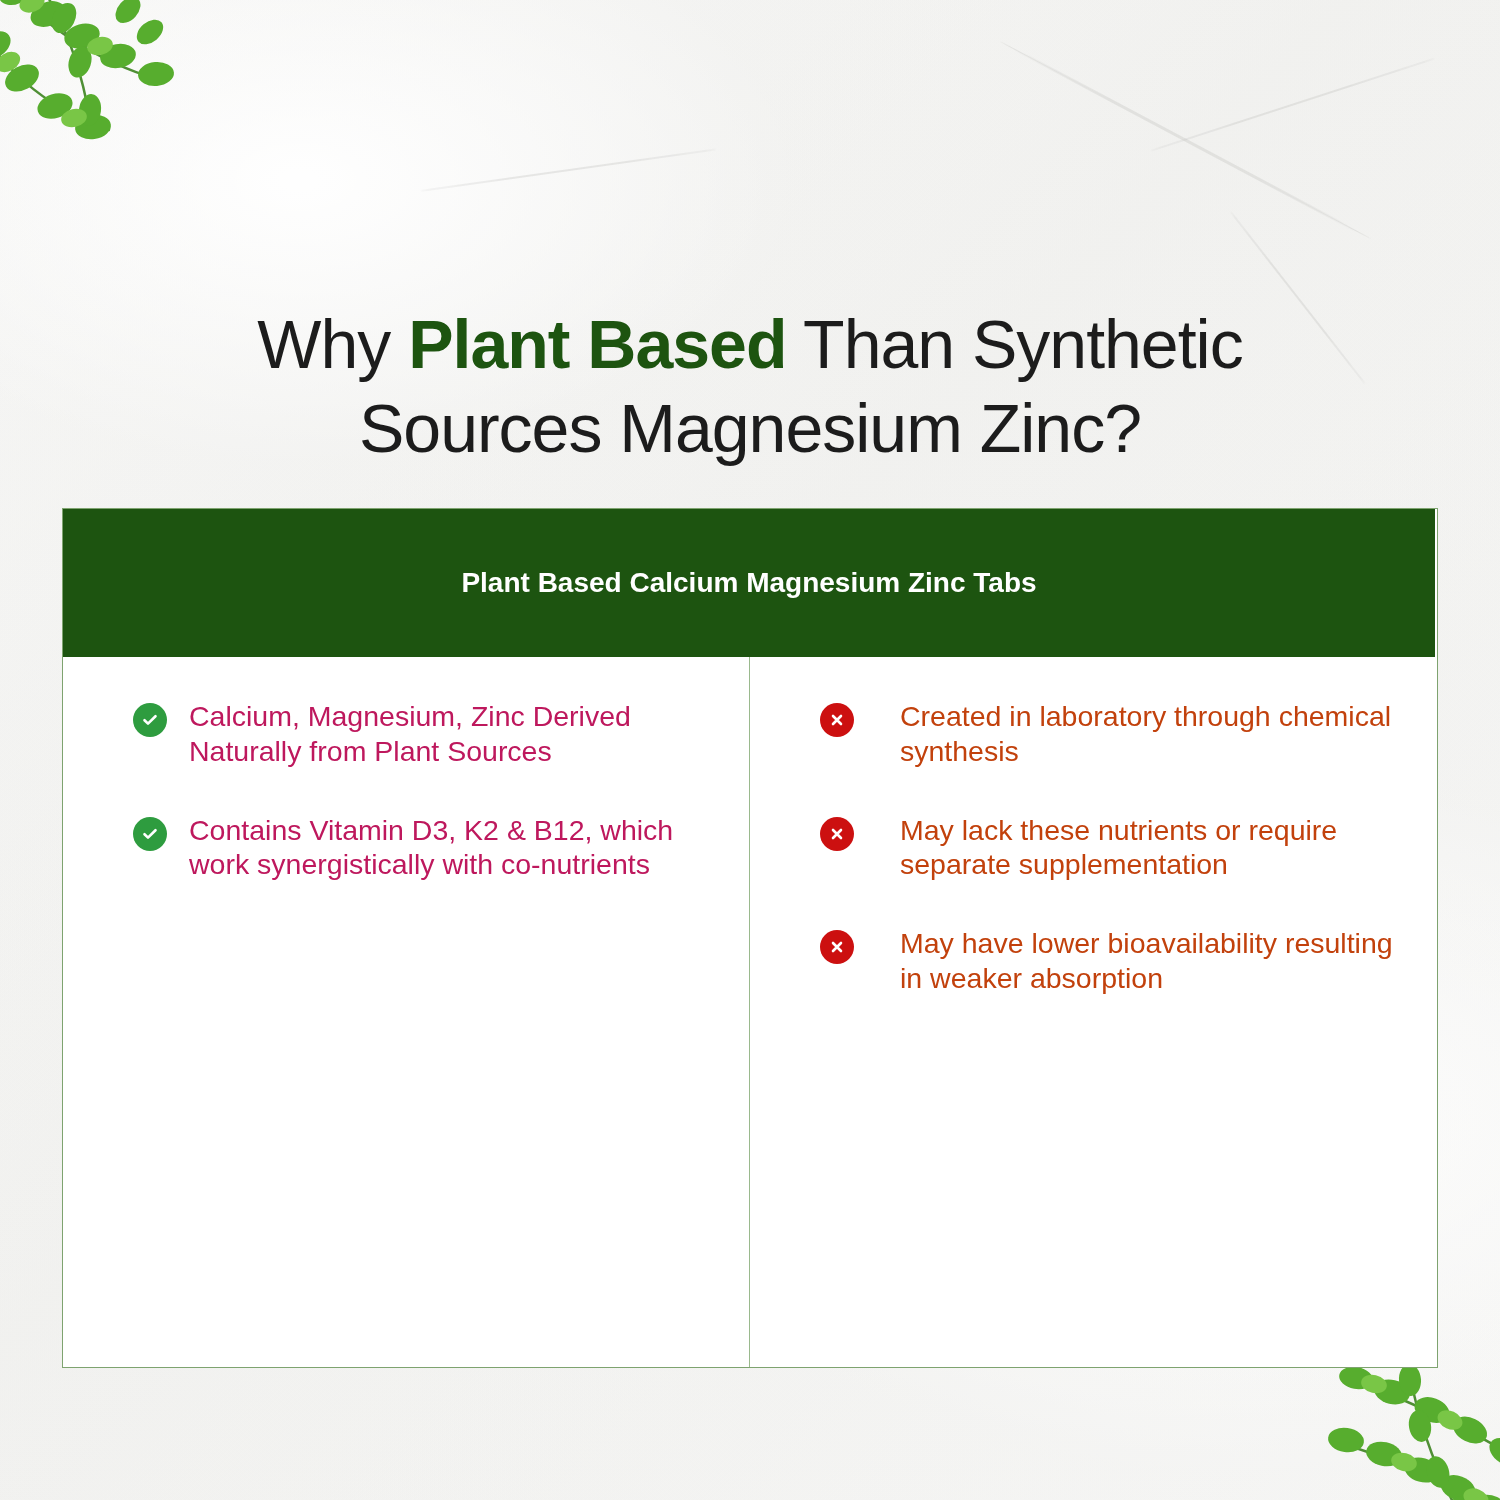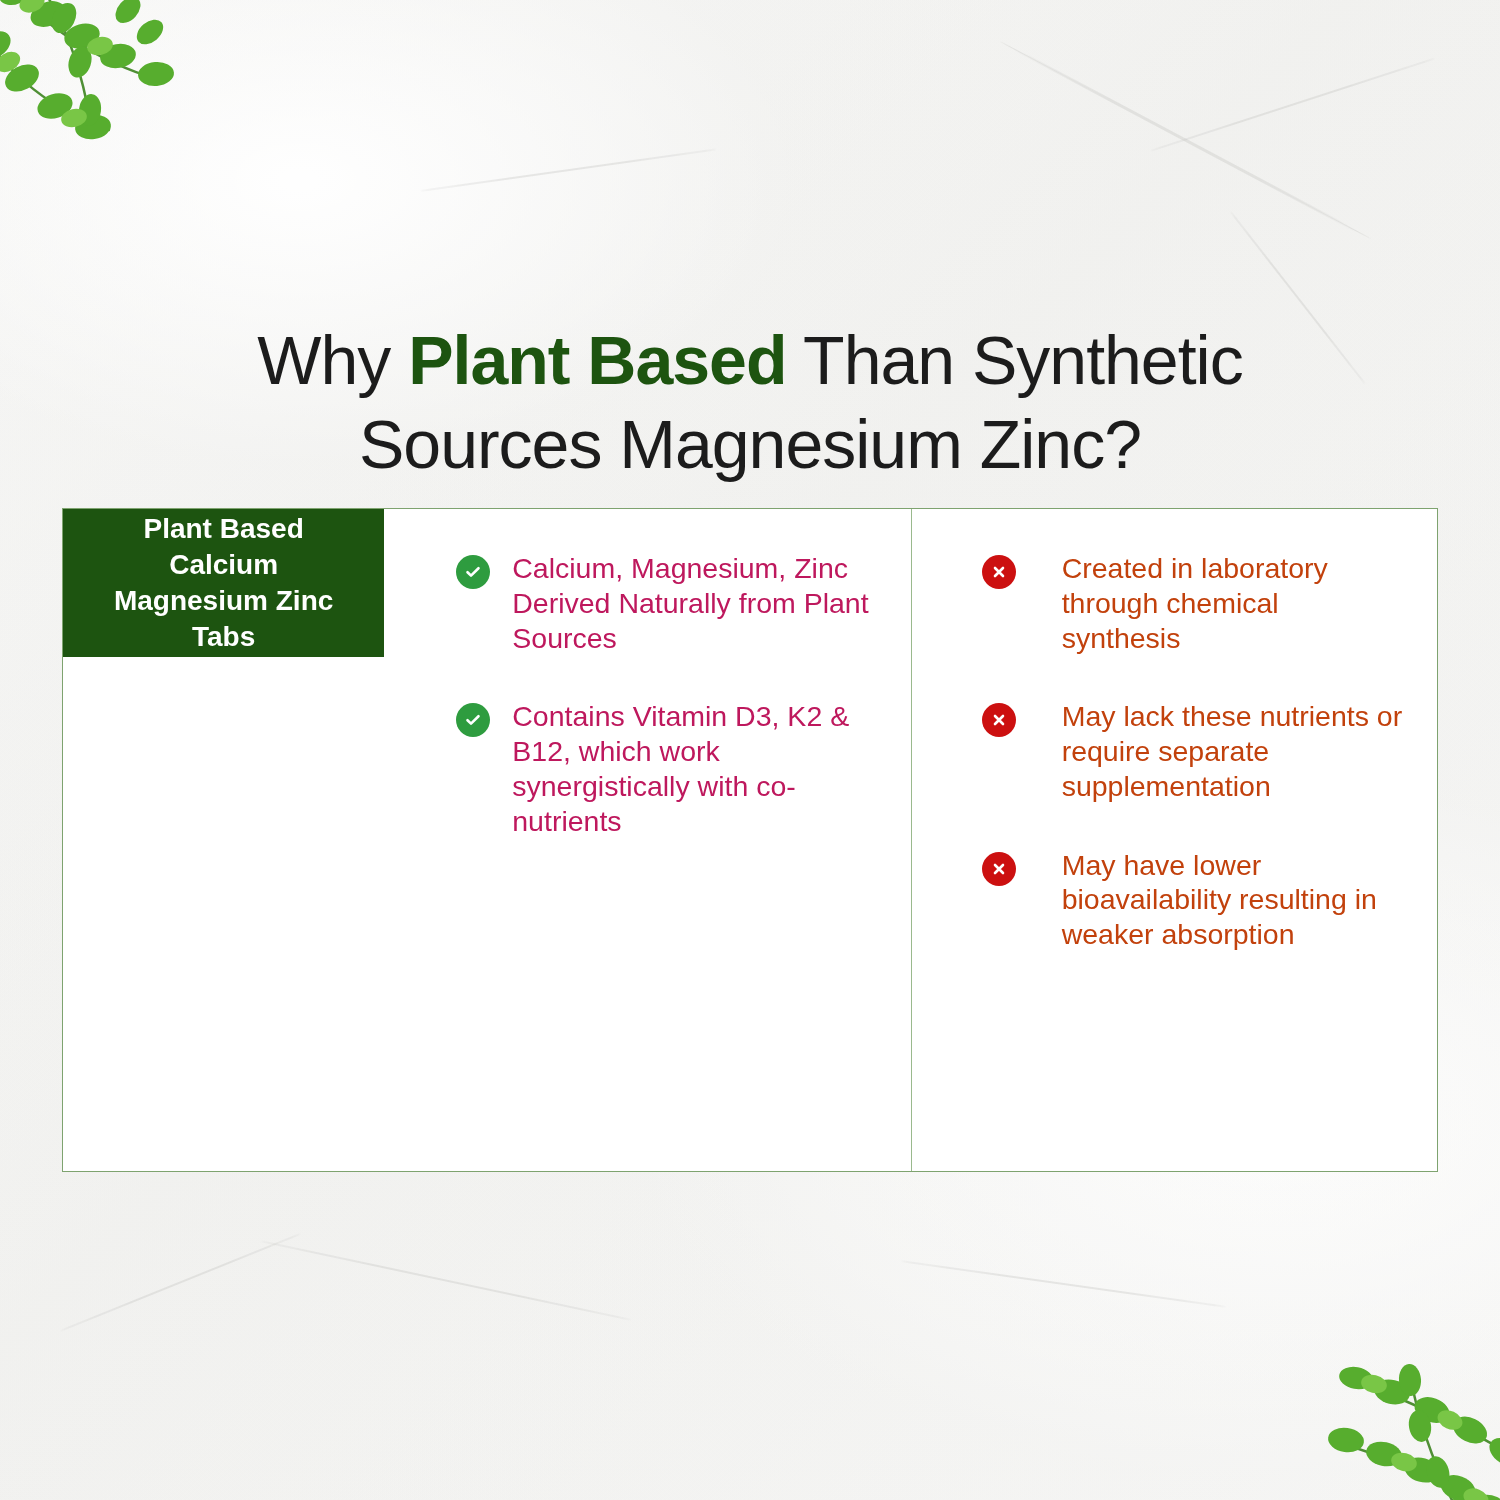--- a/index.html
+++ b/index.html
@@ -30,21 +30,21 @@
     position: absolute;
     background: rgba(190,190,188,0.32);
     transform-origin: left center;
     border-radius: 50%;
     filter: blur(0.4px);
   }
 
   
   .heading {
     position: absolute;
-    top: 272px;
+    top: 256px;
     left: 0;
     width: 1500px;
     text-align: center;
     font-size: 68px;
     line-height: 1.24;
     letter-spacing: -1px;
     color: #1c1c1c;
     font-weight: 500;
     padding: 0 60px;
     box-sizing: border-box;
@@ -54,26 +54,26 @@
     font-weight: 800;
   }
   .heading .l2 { display: block; }
 
   
   .table {
     position: absolute;
     left: 62px;
     top: 508px;
     width: 1376px;
-    height: 664px;
+    height: 860px;
     border: 1px solid #7ea36f;
     box-sizing: border-box;
     background: #ffffff;
     display: flex;
-    flex-direction: row;
+    flex-direction: column;
   }
   .thead {
     display: flex;
     height: 148px;
     background: #1d5410;
   }
   .th {
     flex: 1 1 50%;
     display: flex;
     align-items: center;

